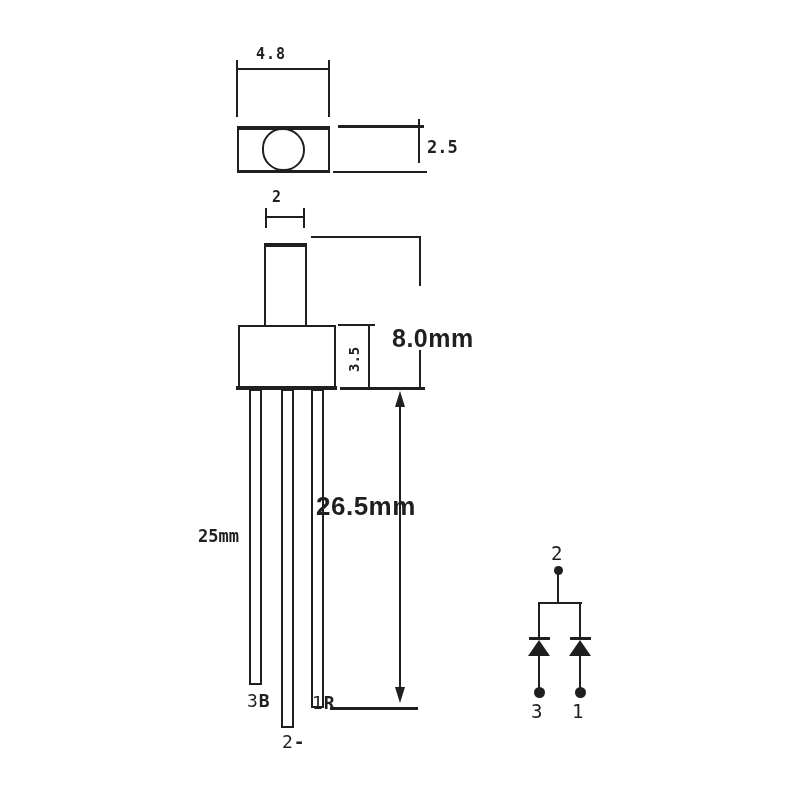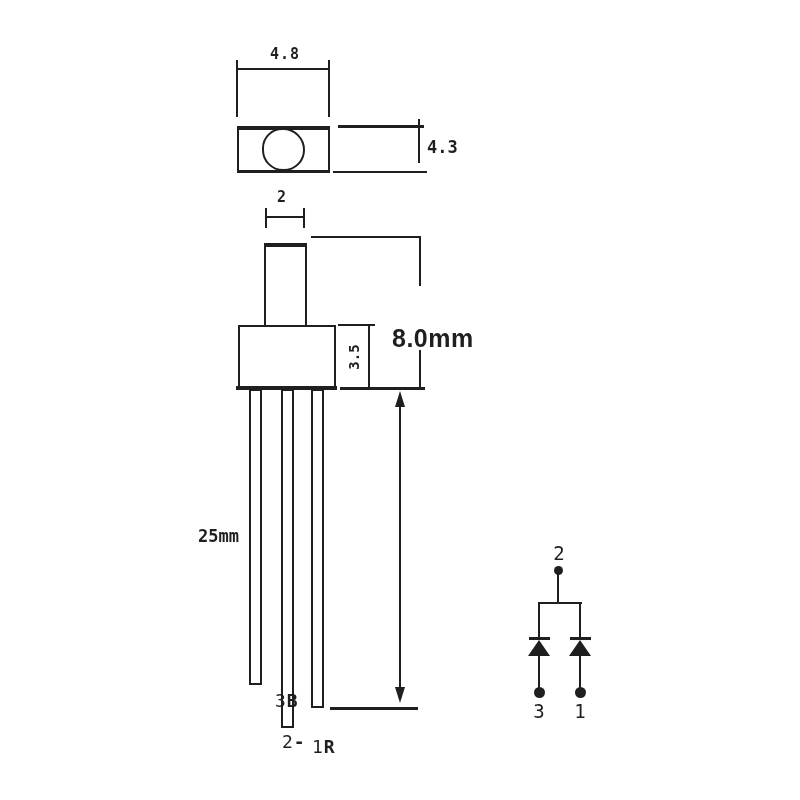--- a/index.html
+++ b/index.html
@@ -12,21 +12,21 @@
   }
   .ln { position:absolute; background:var(--ink); }
   .outline { position:absolute; border:2px solid var(--ink); background:var(--bg); }
   .txt { position:absolute; white-space:nowrap; }
   .mono-s  { font:bold 15px "DejaVu Sans Mono", monospace; letter-spacing:1px; }
   .mono-m  { font:bold 17px "DejaVu Sans Mono", monospace; }
   .mono-pin{ font:18px "DejaVu Sans Mono", monospace; letter-spacing:1px; }
   .mono-pin .tag { font-weight:bold; }
   .mono-sch{ font:19px "DejaVu Sans Mono", monospace; }
   .big     { font:bold 25px "Liberation Sans", sans-serif; letter-spacing:0.5px; }
-  .center  { text-align:center; }
+  .center  { }
   .rot90 {
     transform: rotate(-90deg); transform-origin: center center;
     font:bold 14px "DejaVu Sans Mono", monospace;
   }
   .dot { position:absolute; background:var(--ink); border-radius:50%; }
   .tri-up-big { 
     position:absolute; width:0; height:0;
     border-left:5px solid transparent; border-right:5px solid transparent;
     border-bottom:16px solid var(--ink);
   }
@@ -50,21 +50,21 @@
   <div class="ln" style="left:237px;top:68px;width:93px;height:2px;"></div>
   <div class="ln" style="left:236px;top:60px;width:2px;height:57px;"></div>
   <div class="ln" style="left:328px;top:60px;width:2px;height:57px;"></div>
 
   <div class="outline" style="left:237px;top:126px;width:93px;height:47px;border-top-width:4px;border-bottom-width:3px;"></div>
   <div class="outline" style="left:262px;top:128px;width:43px;height:43px;border-width:2.5px;border-radius:48% 52% 50% 50%;"></div>
 
   <div class="ln" style="left:338px;top:125px;width:86px;height:3px;"></div>
   <div class="ln" style="left:333px;top:171px;width:94px;height:2px;"></div>
   <div class="ln" style="left:418px;top:119px;width:2px;height:44px;"></div>
-  <div class="txt mono-m" style="left:427px;top:137px;">4.3</div>
+  <div class="txt mono-m" style="left:427px;top:137px;">2.5</div>
 
   <div class="txt mono-s center" style="left:272px;top:188px;width:20px;">2</div>
   <div class="ln" style="left:266px;top:216px;width:39px;height:2px;"></div>
   <div class="ln" style="left:265px;top:208px;width:2px;height:20px;"></div>
   <div class="ln" style="left:303px;top:208px;width:2px;height:20px;"></div>
 
   <div class="outline" style="left:264px;top:243px;width:43px;height:84px;border-top-width:4px;border-bottom:none;"></div>
   <div class="outline" style="left:238px;top:325px;width:98px;height:62px;border-bottom:none;"></div>
   <div class="ln" style="left:236px;top:386px;width:101px;height:4px;"></div>
   <div class="ln" style="left:340px;top:387px;width:85px;height:3px;"></div>
@@ -81,24 +81,25 @@
   <div class="outline" style="left:249px;top:389px;width:13px;height:296px;"></div>
   <div class="outline" style="left:281px;top:389px;width:13px;height:339px;"></div>
   <div class="outline" style="left:311px;top:389px;width:13px;height:319px;"></div>
 
   <div class="txt mono-m" style="left:198px;top:526px;letter-spacing:0;">25mm</div>
 
   <div class="ln" style="left:399px;top:395px;width:2px;height:298px;"></div>
   <div class="tri-up-big" style="left:395px;top:391px;"></div>
   <div class="tri-down-big" style="left:395px;top:687px;"></div>
   <div class="ln" style="left:330px;top:707px;width:88px;height:3px;"></div>
+  <div class="txt big" style="left:316px;top:491px;font-size:26px;">26.5mm</div>
 
-  <div class="txt mono-pin" style="left:247px;top:690px;margin-left:28px;"><span>3</span><span class="tag">B</span></div>
+  <div class="txt mono-pin" style="left:247px;top:690px;"><span>3</span><span class="tag">B</span></div>
   <div class="txt mono-pin" style="left:282px;top:731px;"><span>2</span><span class="tag">-</span></div>
-  <div class="txt mono-pin" style="left:312px;top:736px;"><span>1</span><span class="tag">R</span></div>
+  <div class="txt mono-pin" style="left:312px;top:692px;"><span>1</span><span class="tag">R</span></div>
 
   <div class="txt mono-sch center" style="left:551px;top:542px;width:16px;">2</div>
   <div class="dot" style="left:554px;top:566px;width:9px;height:9px;"></div>
   <div class="ln" style="left:557px;top:572px;width:2px;height:32px;"></div>
   <div class="ln" style="left:538px;top:602px;width:44px;height:2px;"></div>
 
   <div class="ln" style="left:538px;top:602px;width:2px;height:37px;"></div>
   <div class="ln" style="left:529px;top:637px;width:21px;height:3px;"></div>
   <div class="diode-tri" style="left:528px;top:640px;"></div>
   <div class="ln" style="left:538px;top:654px;width:2px;height:34px;"></div>

